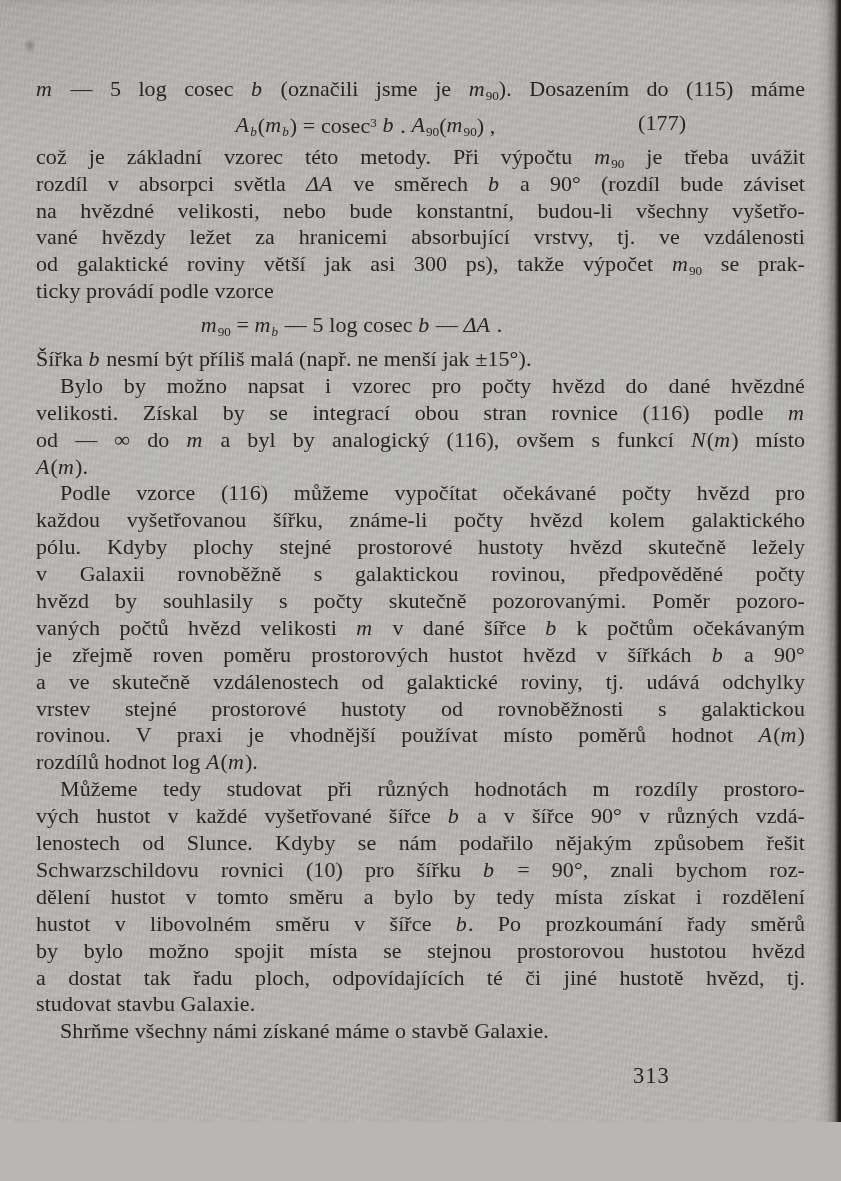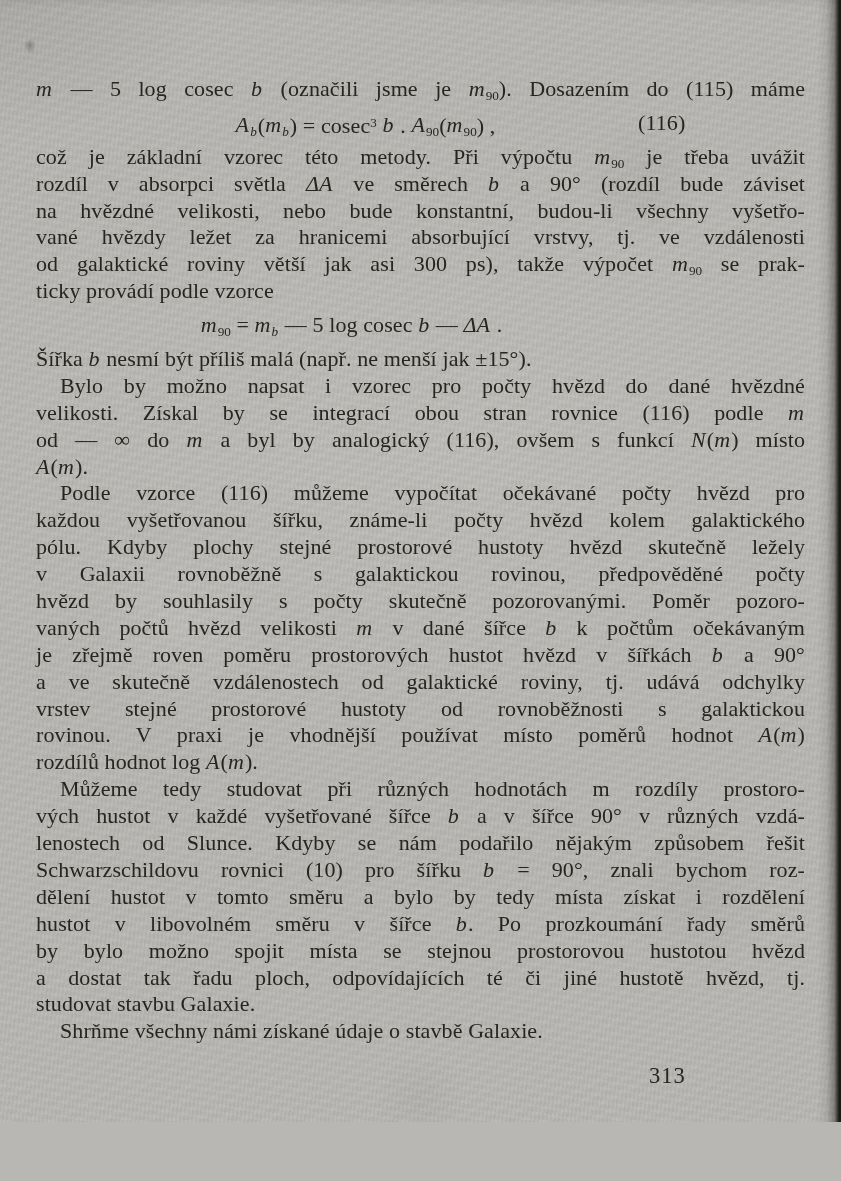--- a/index.html
+++ b/index.html
@@ -50,35 +50,35 @@
   .line{height:26.9px;white-space:normal;}
   .line.justify{text-align:justify;text-align-last:justify;}
   .line.indent{text-indent:24px;}
   .line.formula{position:relative;margin:7px 0;text-align:center;}
   .line.formula .eq{display:inline-block;transform:translateX(var(--shift,0px));}
   .line.formula .eqnum{position:absolute;left:602px;top:0;}
   sub{font-size:0.60em;vertical-align:-0.28em;letter-spacing:0;}
   sup{font-size:0.60em;vertical-align:0.42em;letter-spacing:0;}
   i{padding-right:1px;}
   .page-number{
-    position:absolute;left:649px;top:1063px;
+    position:absolute;left:633px;top:1063px;
     color:var(--ink,#282520);font-size:22.5px;letter-spacing:1px;
   }
 </style>
 </head>
 <body>
 
 <div class="page">
   <div class="blotches"></div>
   <div class="grain"></div>
   <div class="smudge"></div>
 
   <div class="text-block">
       <div class="line justify"><i>m</i> — 5 log cosec <i>b</i> (označili jsme je <i>m</i><sub>90</sub>). Dosazením do (115) máme</div>
-      <div class="line formula" style="--shift: -55px;"><span class="eq"><i>A</i><sub><i>b</i></sub>(<i>m</i><sub><i>b</i></sub>) = cosec<sup>3</sup> <i>b</i> . <i>A</i><sub>90</sub>(<i>m</i><sub>90</sub>) ,</span><span class="eqnum">(116)</span></div>
+      <div class="line formula" style="--shift: -55px;"><span class="eq"><i>A</i><sub><i>b</i></sub>(<i>m</i><sub><i>b</i></sub>) = cosec<sup>3</sup> <i>b</i> . <i>A</i><sub>90</sub>(<i>m</i><sub>90</sub>) ,</span><span class="eqnum">(177)</span></div>
       <div class="line justify">což je základní vzorec této metody. Při výpočtu <i>m</i><sub>90</sub> je třeba uvážit</div>
       <div class="line justify">rozdíl v absorpci světla <i>ΔA</i> ve směrech <i>b</i> a 90° (rozdíl bude záviset</div>
       <div class="line justify">na hvězdné velikosti, nebo bude konstantní, budou-li všechny vyšetřo-</div>
       <div class="line justify">vané hvězdy ležet za hranicemi absorbující vrstvy, tj. ve vzdálenosti</div>
       <div class="line justify">od galaktické roviny větší jak asi 300 ps), takže výpočet <i>m</i><sub>90</sub> se prak-</div>
       <div class="line">ticky provádí podle vzorce</div>
       <div class="line formula" style="--shift: -69px;"><span class="eq"><i>m</i><sub>90</sub> = <i>m</i><sub><i>b</i></sub> — 5 log cosec <i>b</i> — <i>ΔA</i> .</span></div>
       <div class="line">Šířka <i>b</i> nesmí být příliš malá (např. ne menší jak ±15°).</div>
       <div class="line justify indent">Bylo by možno napsat i vzorec pro počty hvězd do dané hvězdné</div>
       <div class="line justify">velikosti. Získal by se integrací obou stran rovnice (116) podle <i>m</i></div>
@@ -97,19 +97,19 @@
       <div class="line">rozdílů hodnot log <i>A</i>(<i>m</i>).</div>
       <div class="line justify indent">Můžeme tedy studovat při různých hodnotách m rozdíly prostoro-</div>
       <div class="line justify">vých hustot v každé vyšetřované šířce <i>b</i> a v šířce 90° v různých vzdá-</div>
       <div class="line justify">lenostech od Slunce. Kdyby se nám podařilo nějakým způsobem řešit</div>
       <div class="line justify">Schwarzschildovu rovnici (10) pro šířku <i>b</i> = 90°, znali bychom roz-</div>
       <div class="line justify">dělení hustot v tomto směru a bylo by tedy místa získat i rozdělení</div>
       <div class="line justify">hustot v libovolném směru v šířce <i>b</i>. Po prozkoumání řady směrů</div>
       <div class="line justify">by bylo možno spojit místa se stejnou prostorovou hustotou hvězd</div>
       <div class="line justify">a dostat tak řadu ploch, odpovídajících té či jiné hustotě hvězd, tj.</div>
       <div class="line">studovat stavbu Galaxie.</div>
-      <div class="line indent">Shrňme všechny námi získané údaje o stavbě Galaxie.</div>
+      <div class="line indent">Shrňme všechny námi získané máme o stavbě Galaxie.</div>
     </div>
 
   <div class="page-number">313</div>
 
   <div class="edge"></div>
 </div>
 
 </body></html>

